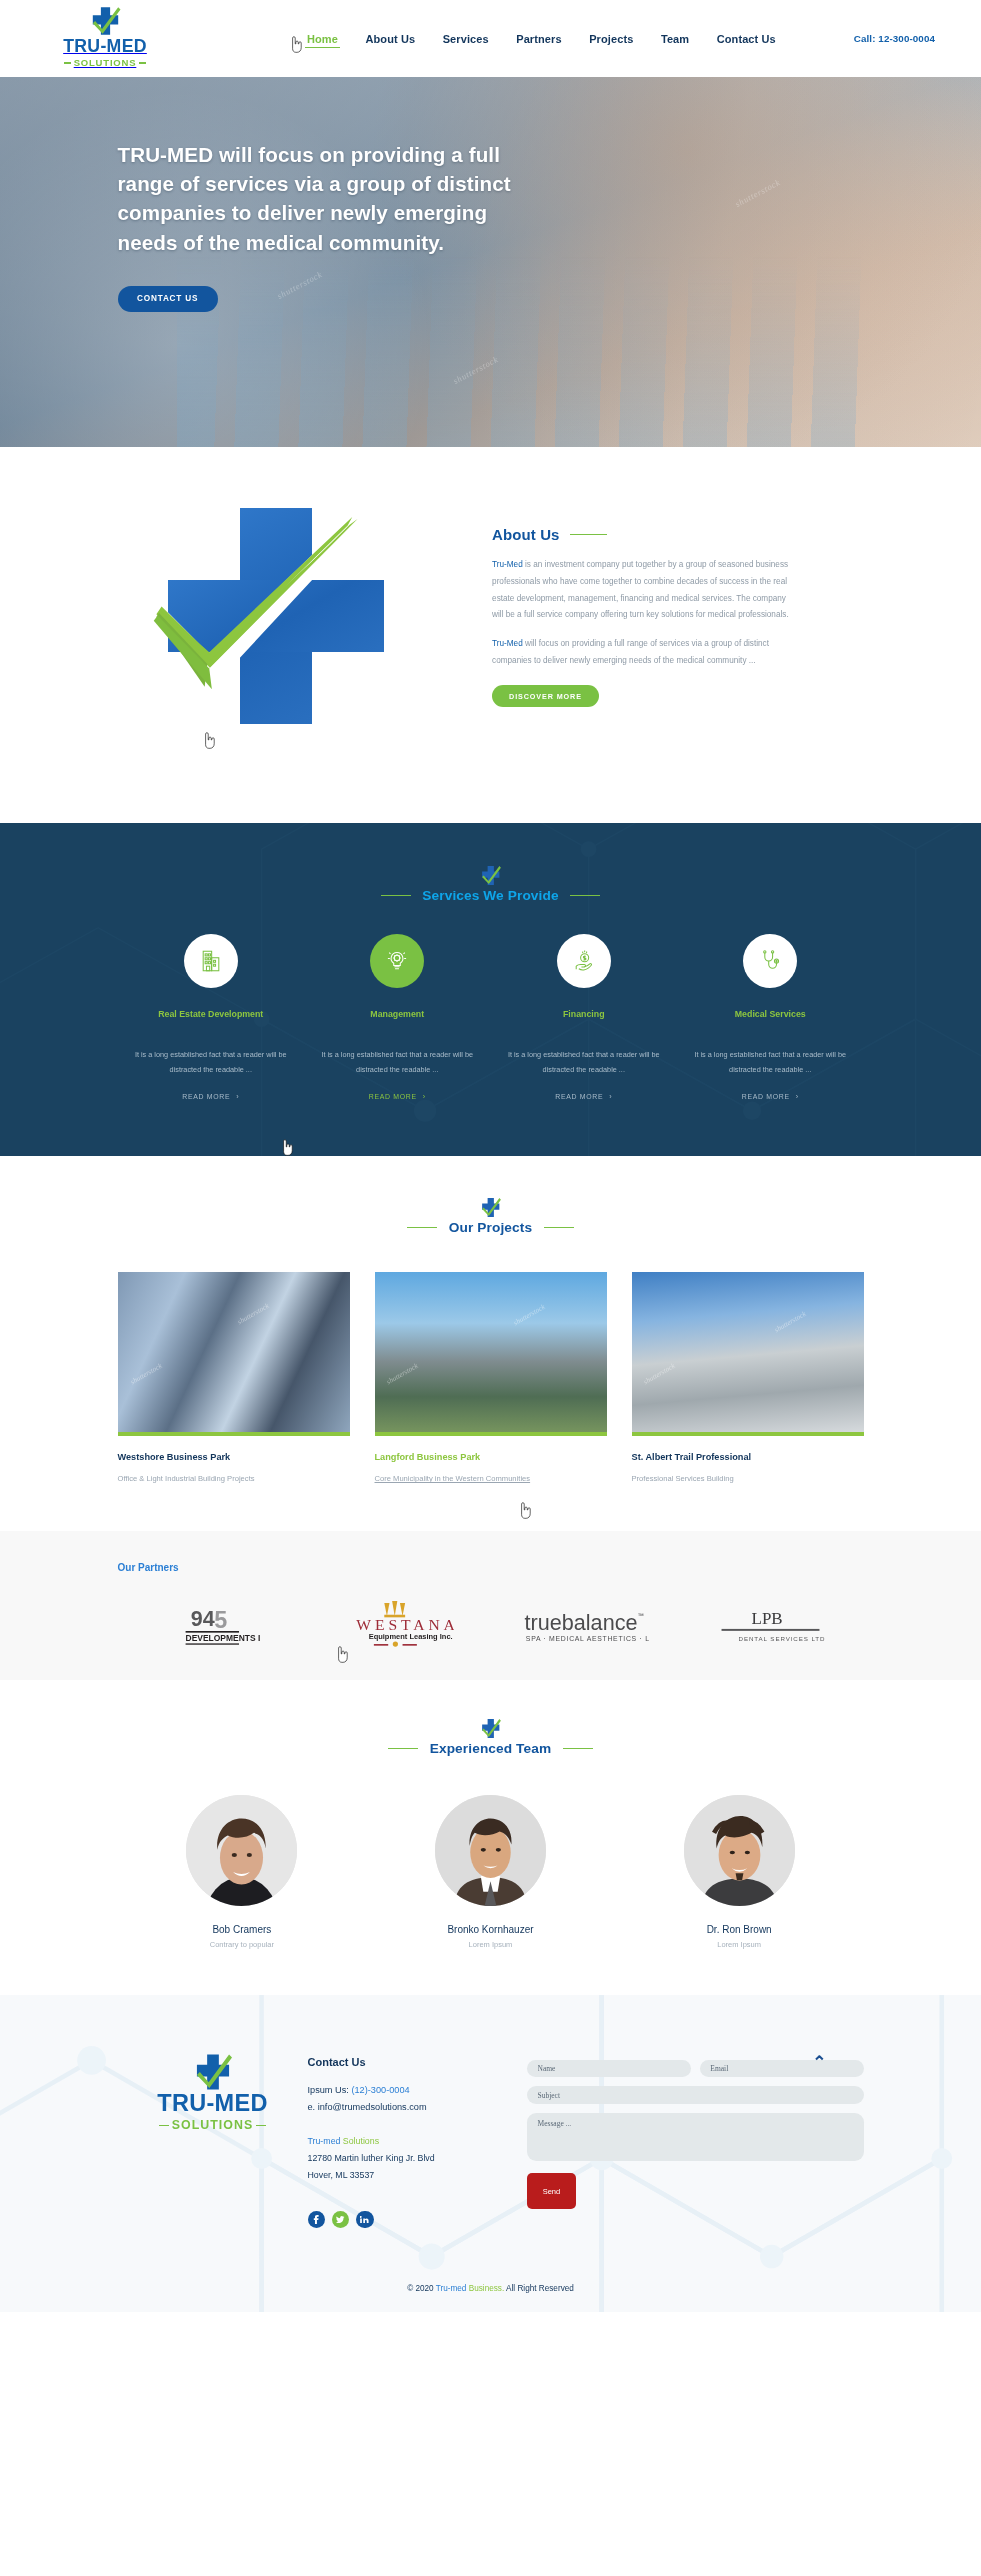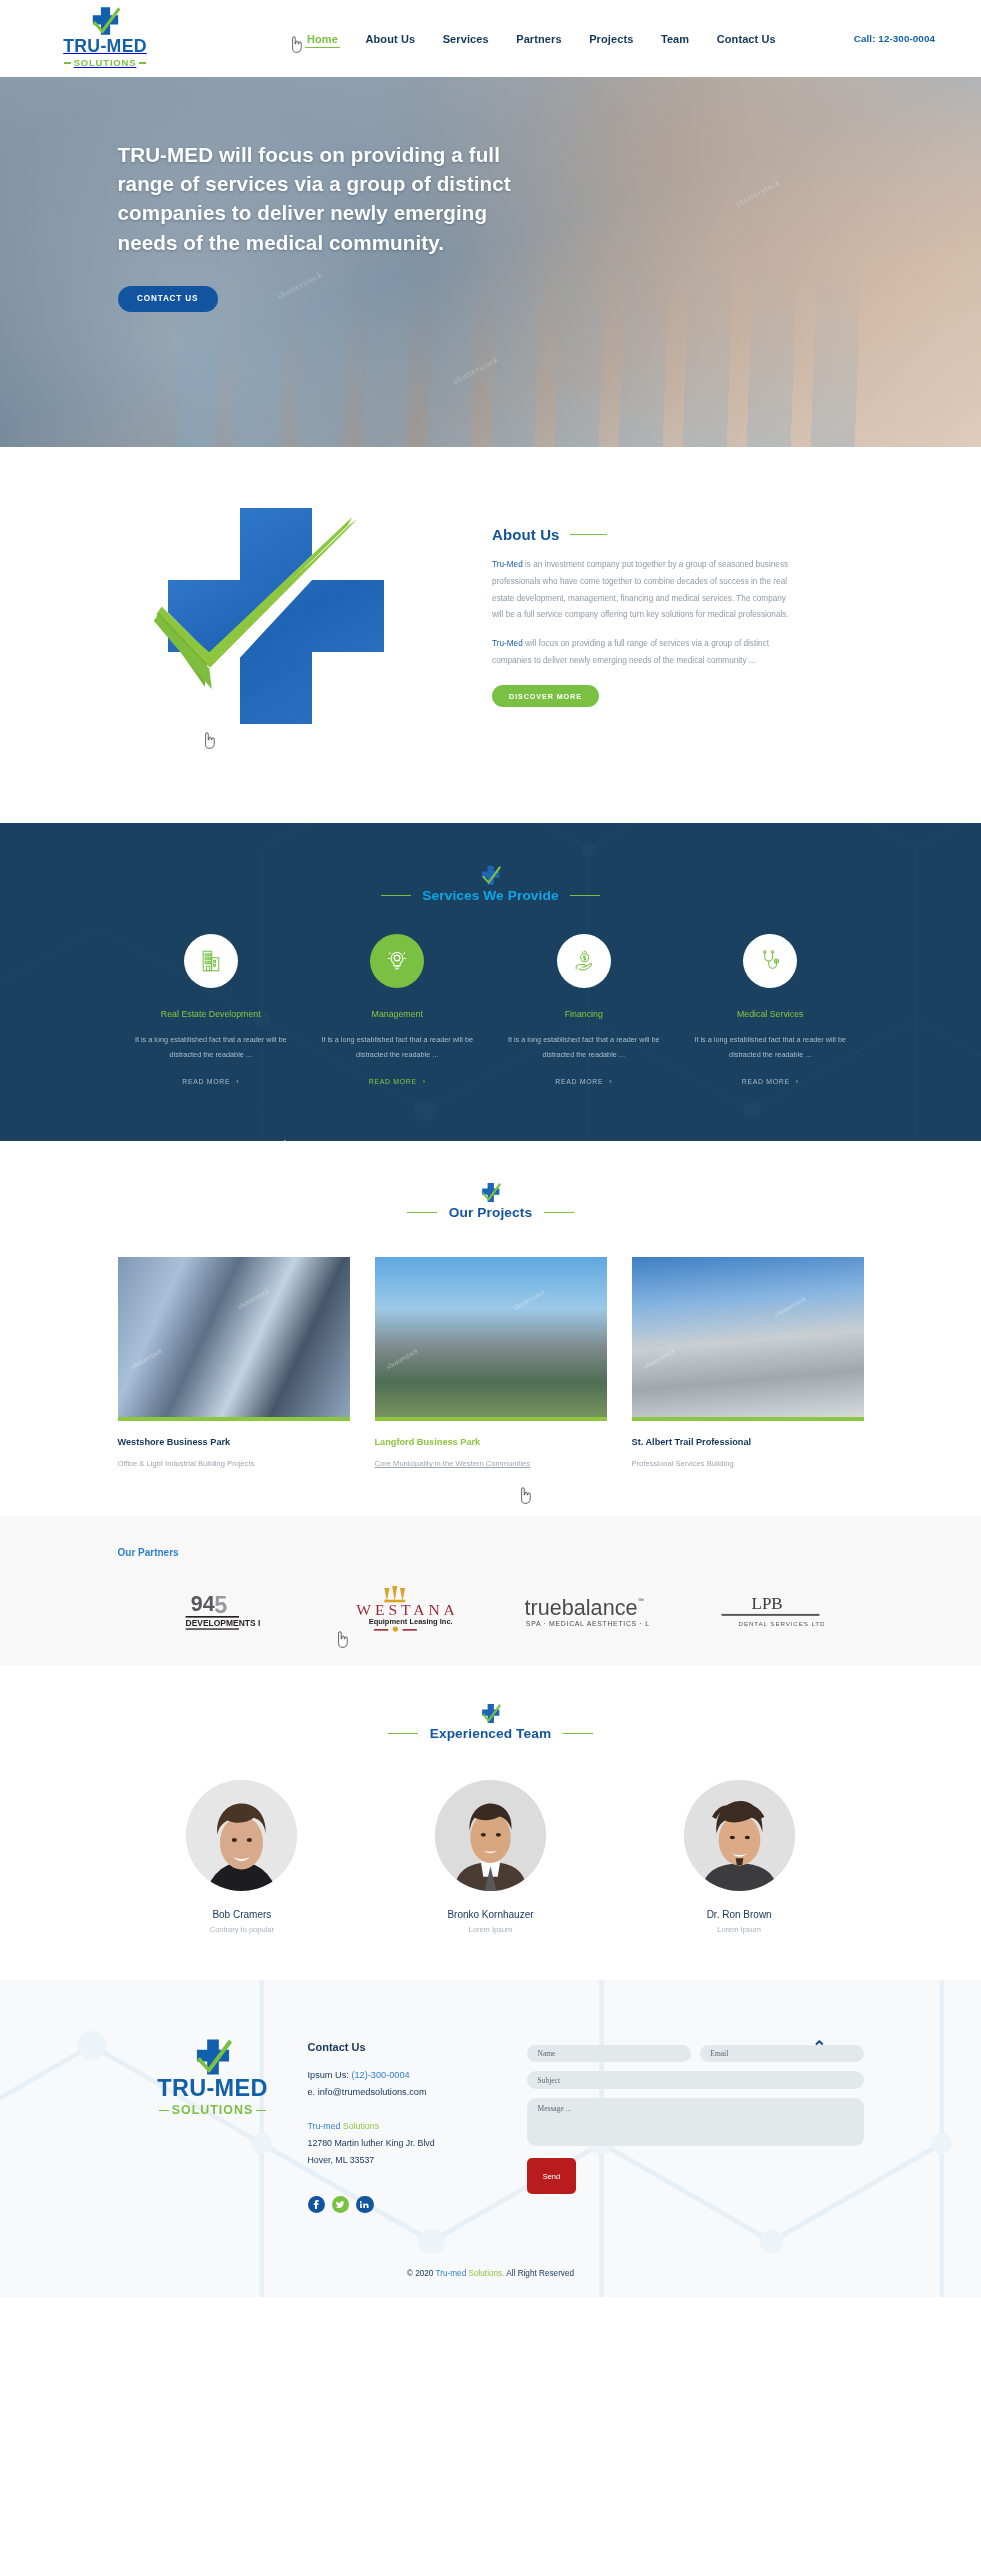--- a/index.html
+++ b/index.html
@@ -150,21 +150,21 @@
   .svc-grid {
     display: grid; grid-template-columns: repeat(4,1fr); gap: 0;
     margin-top: 31px; position: relative;
   }
   .svc { text-align: center; padding: 0 14.4px; }
   .svc-circle {
     width: 54px; height: 54px; border-radius: 50%; background: #fff;
     margin: 0 auto 21px; display: flex; align-items: center; justify-content: center;
   }
   .svc-circle.green { background: #7ac143; }
-  .svc h3 { font-size: 8.8px; color: #8dc63f; font-weight: normal; margin-bottom: 13px; }
+  .svc h3 { font-size: 8.8px; color: #8dc63f; font-weight: bold; margin-bottom: 28px; }
   .svc p { font-size: 7.3px; line-height: 2.1; color: #a9bcca; }
   .svc .more {
     margin-top: 14.4px; font-size: 6.9px; letter-spacing: 0.7px; color: #a9bcca;
     display: inline-flex; align-items: center; gap: 5.9px; text-decoration: none;
   }
   .svc .more.green-link { color: #8dc63f; }
   .svc .more .chev { font-size: 7.2px; }
 
   
   .projects { background: #fff; padding: 41px 0 44px; }
@@ -722,16 +722,16 @@
       <div class="row">
         <textarea class="fld" placeholder="Message ..." style=""></textarea>
       </div>
       <button type="button" class="btn btn-send">Send</button>
     </form>
 
     <span class="to-top">⌃</span>
   </div>
 
   <div class="copyright">
-    <span>© 2020 </span><span class="b">Tru-med </span><span class="g">Solutions.</span><span> All Right Reserved</span>
+    <span>© 2020 </span><span class="b">Tru-med </span><span class="g">Business.</span><span> All Right Reserved</span>
   </div>
 </footer>
 
 
 </body></html>

